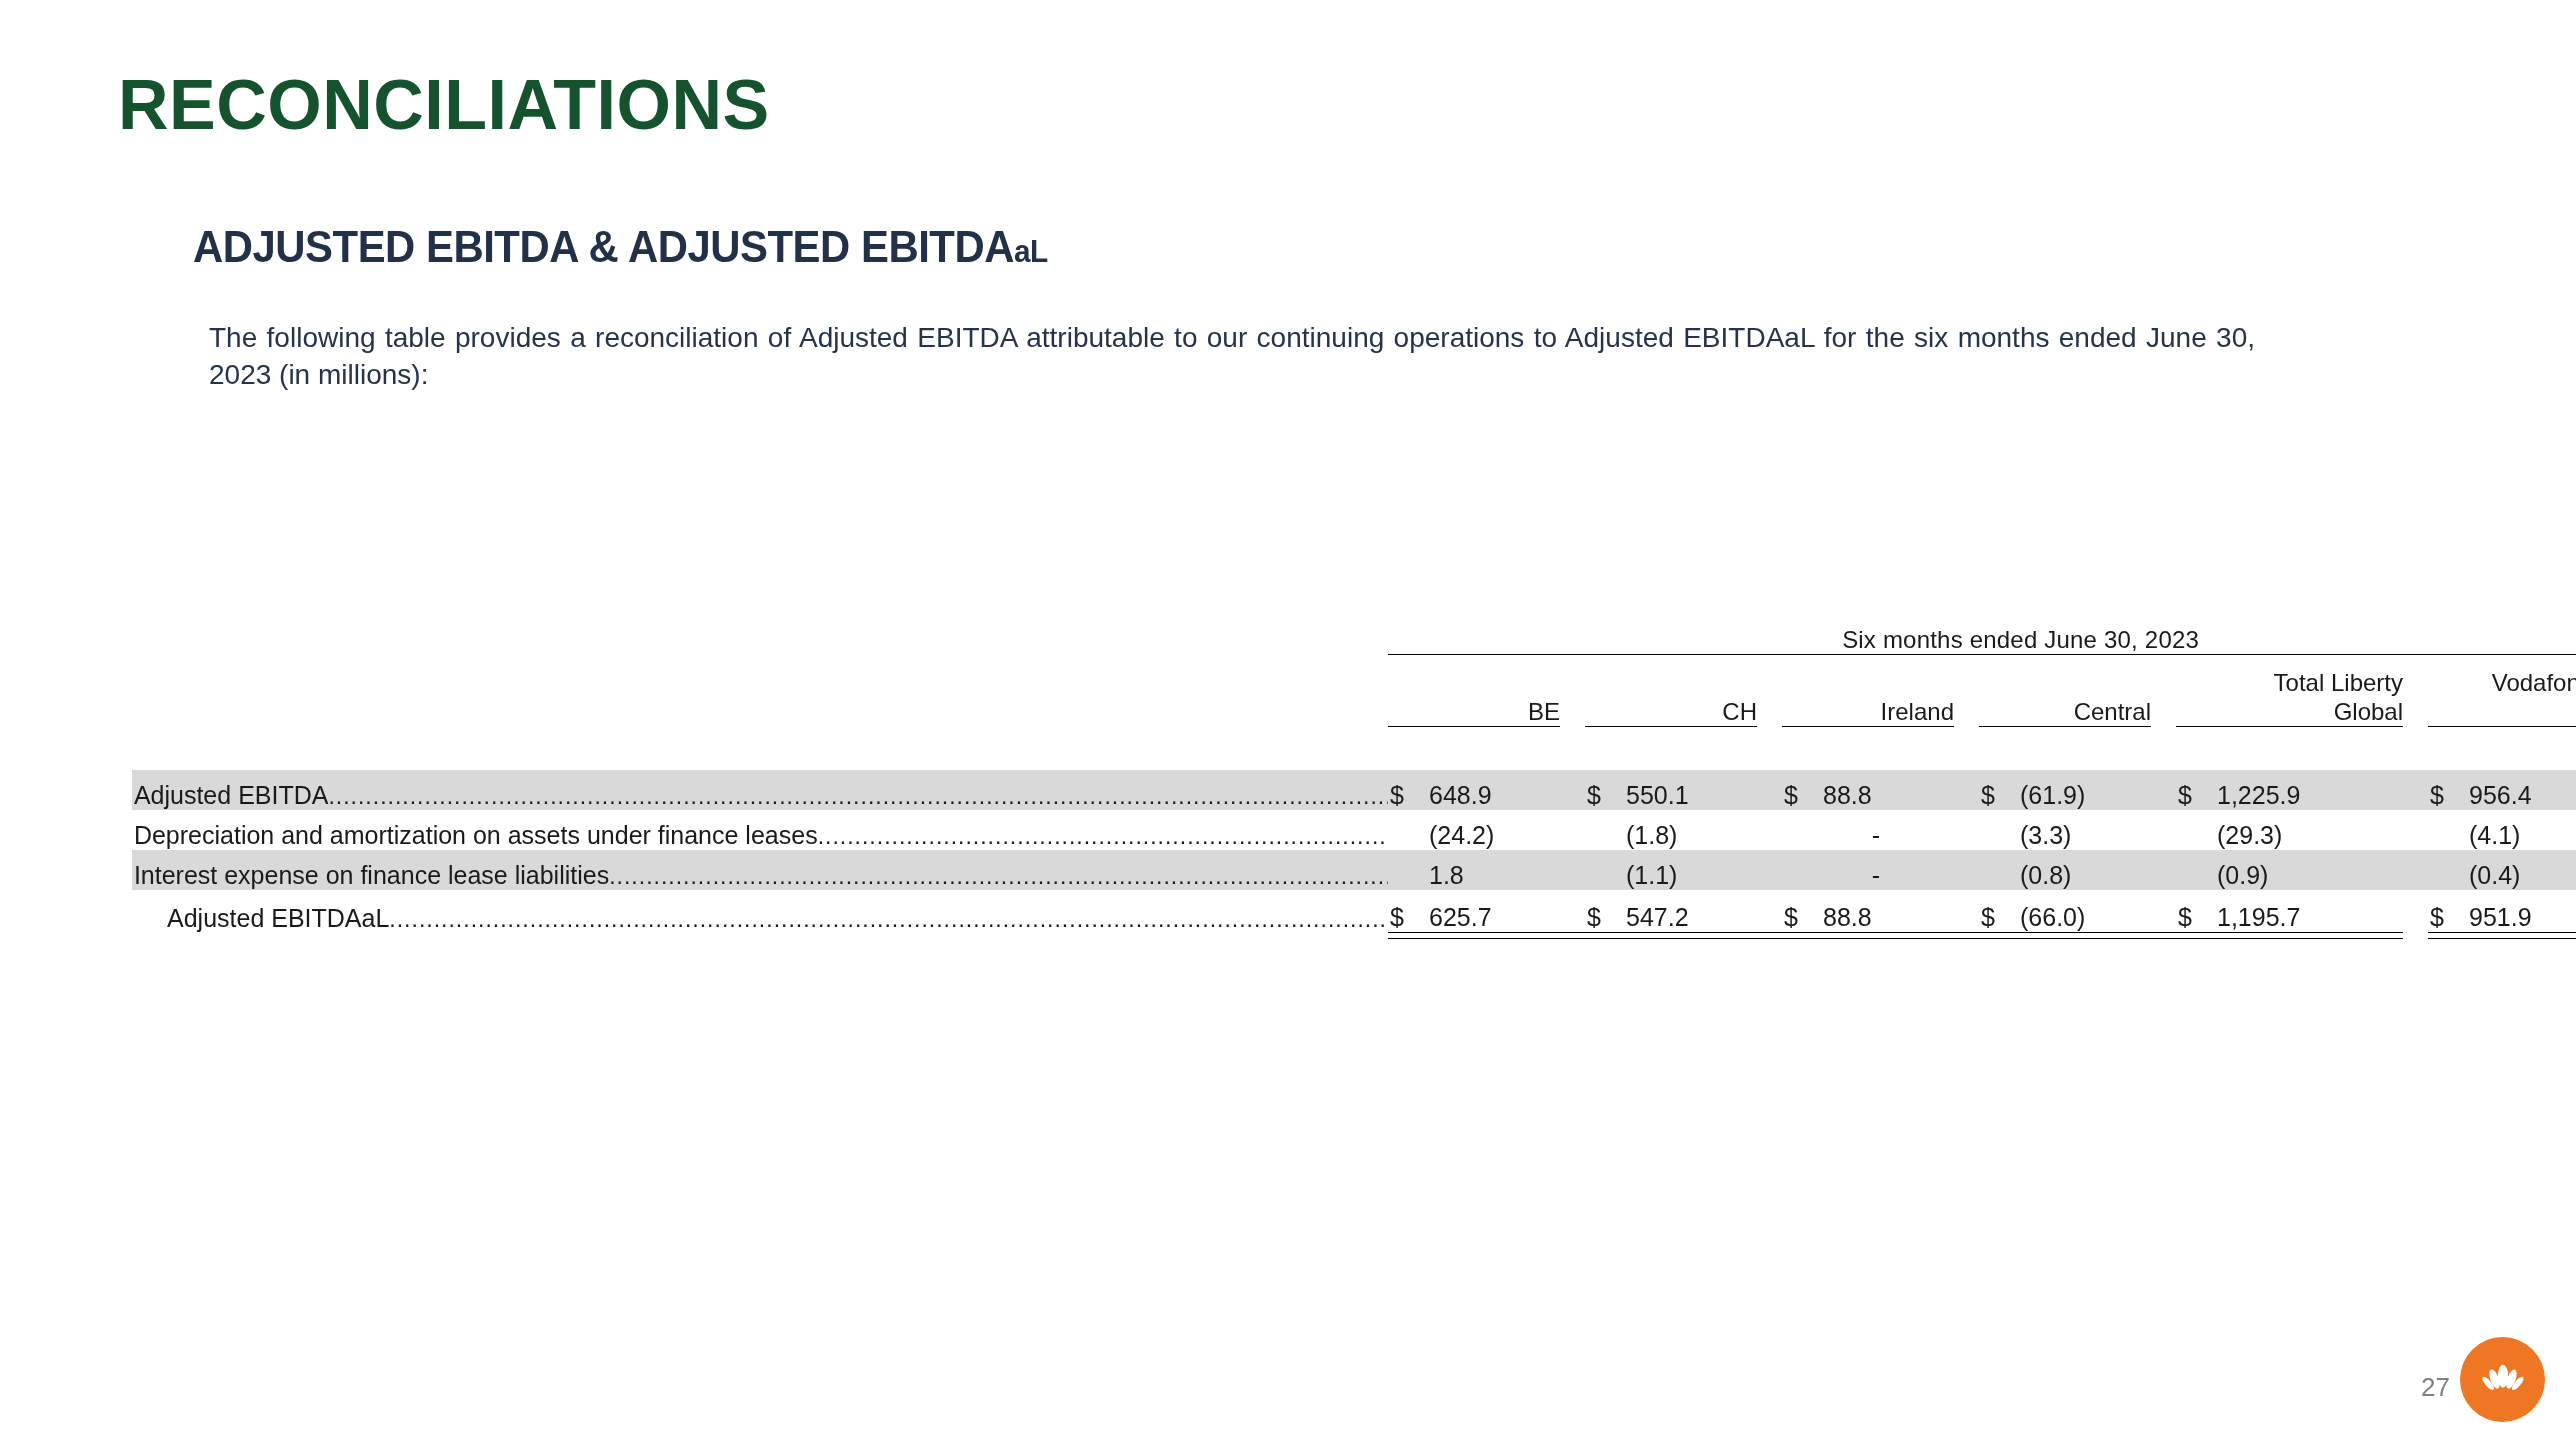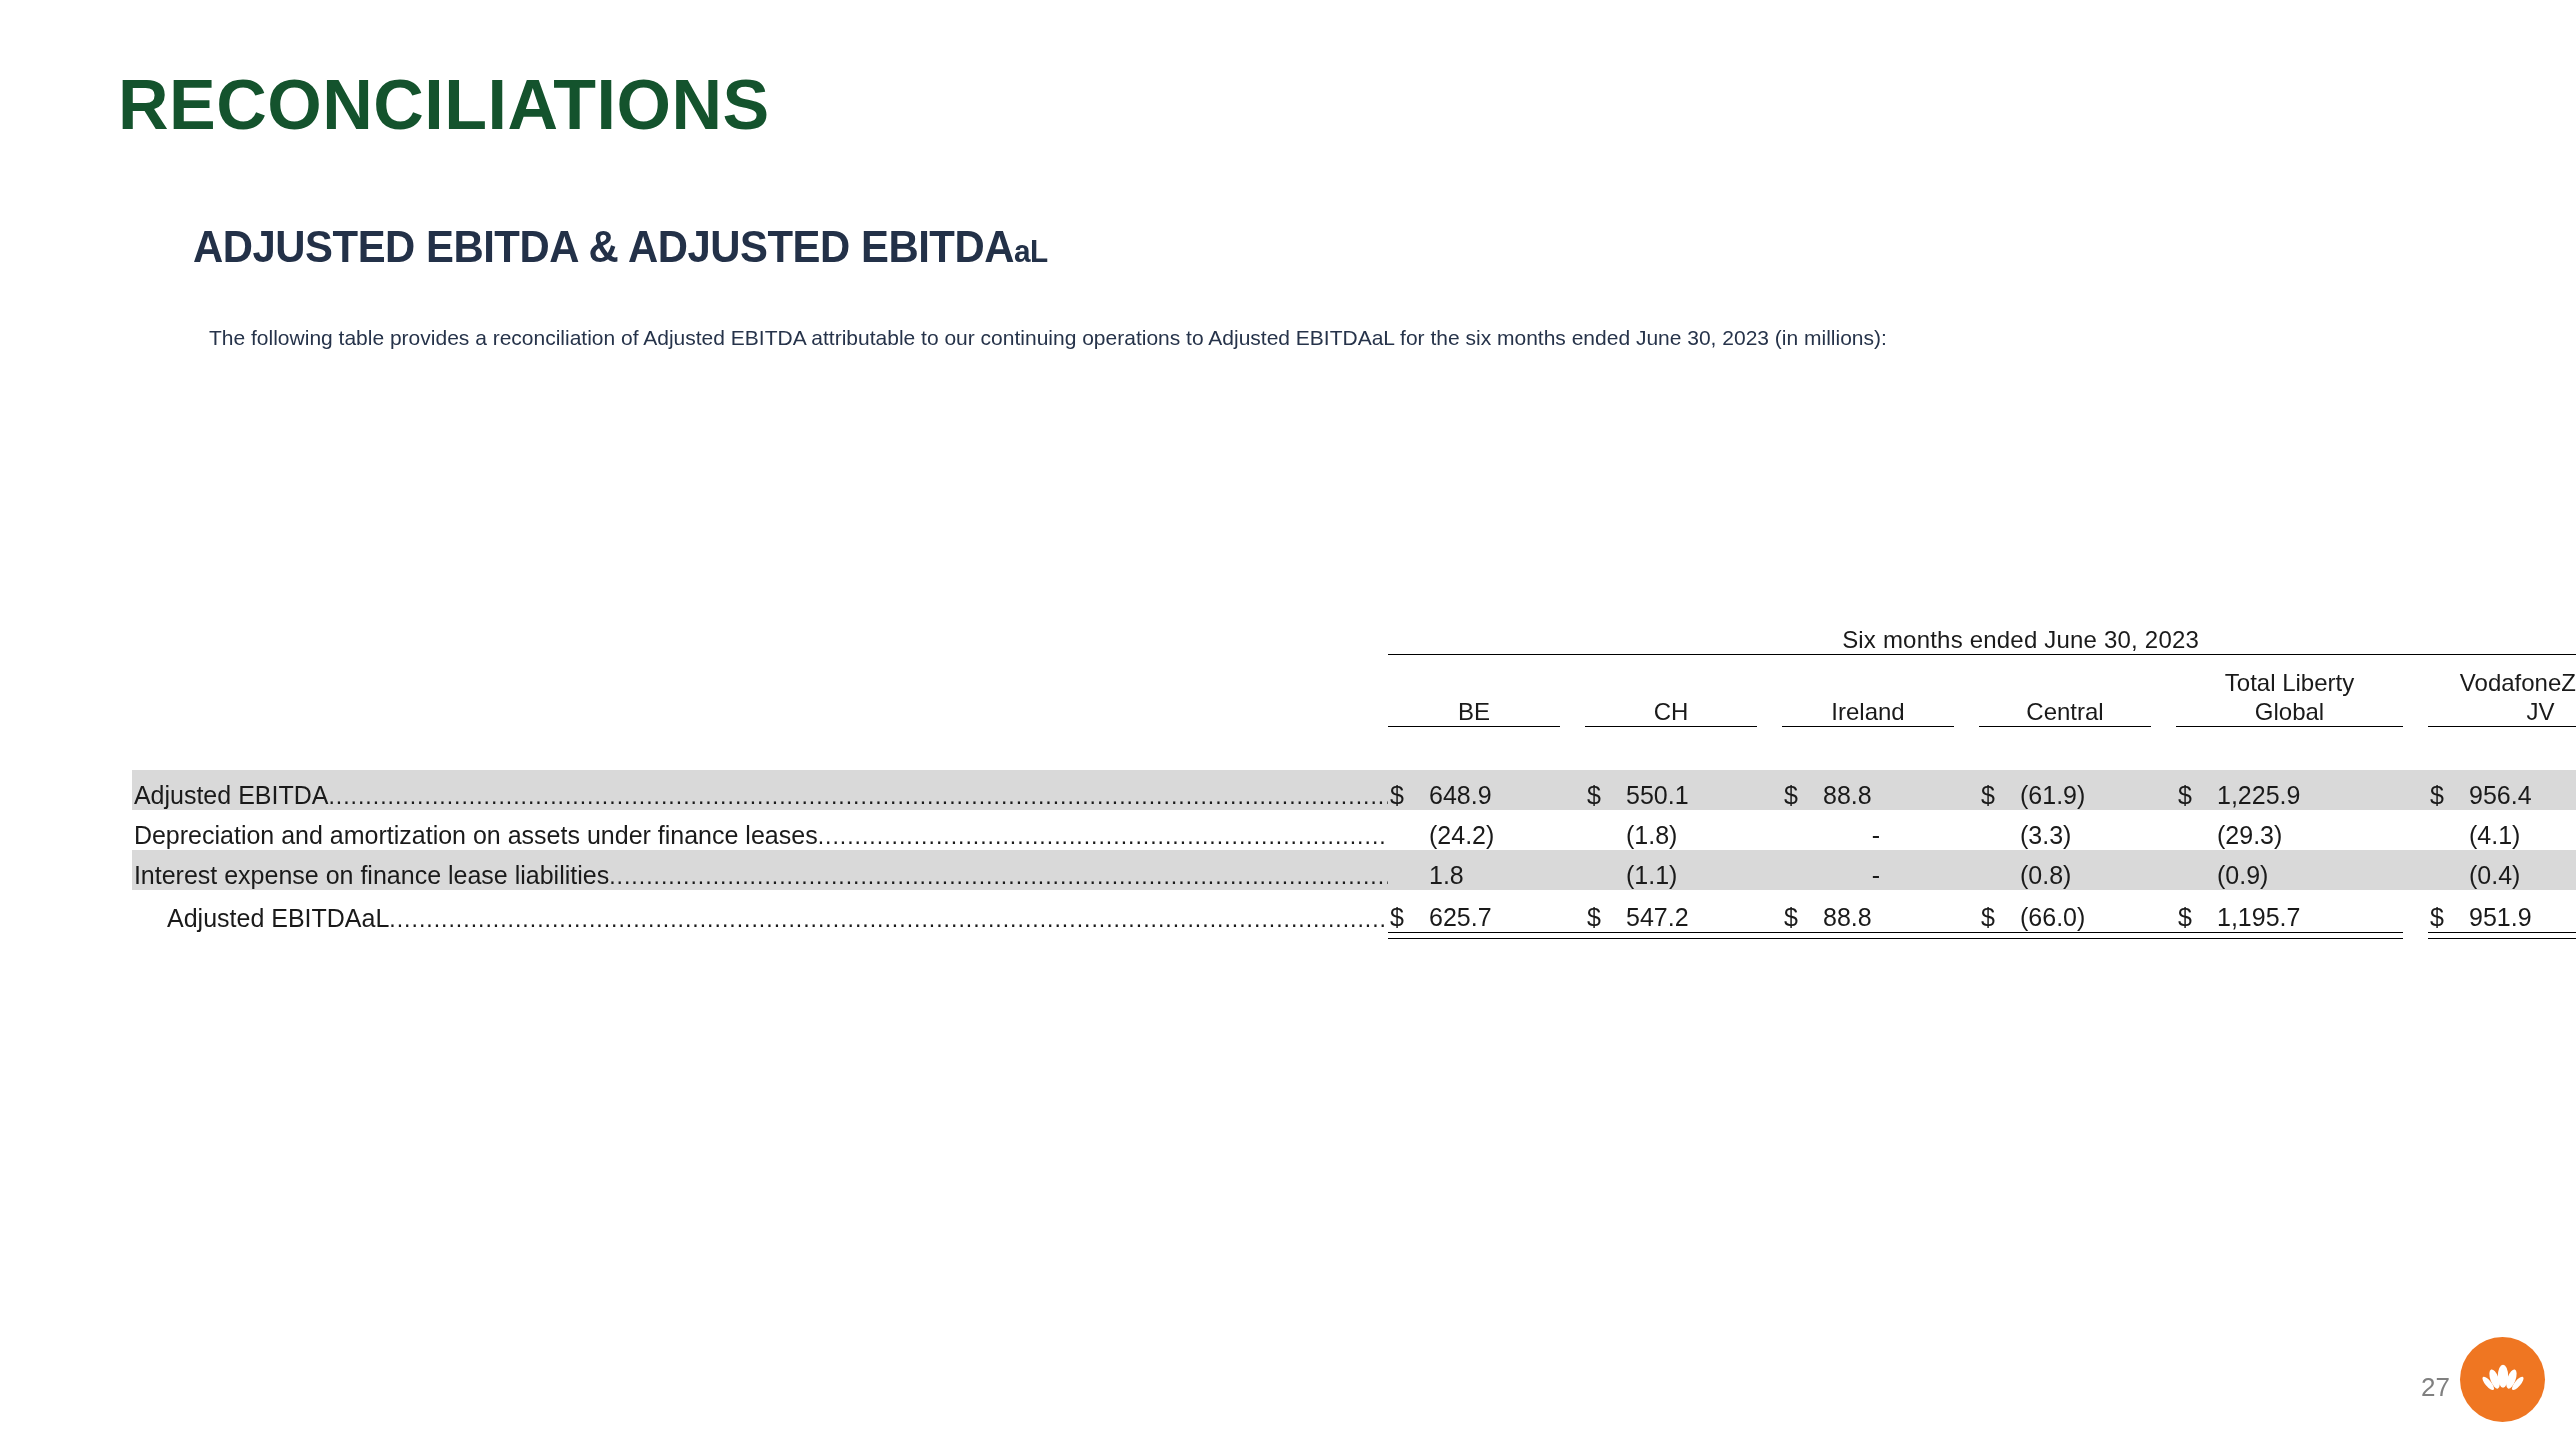--- a/index.html
+++ b/index.html
@@ -50,21 +50,21 @@
     font-size: 32px;
     vertical-align: baseline;
   }
 
   
   .intro-paragraph {
     position: absolute;
     left: 209px;
     top: 319px;
     width: 2046px;
-    font-size: 21px;
+    font-size: 28px;
     line-height: 37px;
     color: #26334a;
     text-align: justify;
   }
 
   
   .fin-table {
     position: absolute;
     left: 132px;
     top: 626px;
@@ -95,21 +95,21 @@
     text-align: center;
     font-weight: bold;
     font-size: 24px;
     padding-bottom: 4.8px;
     border-bottom: 1.9px solid #000;
     letter-spacing: 0.2px;
     white-space: nowrap;
   }
 
   .col-head {
-    text-align: center;
+    text-align: right;
     font-weight: bold;
     font-size: 24px;
     line-height: 29px;
     border-bottom: 1.9px solid #000;
     padding-bottom: 3.9px;
     white-space: nowrap;
   }
   .col-head.two-line { line-height: 29px; }
 
   .head-spacer-row td { height: 13.5px; }

